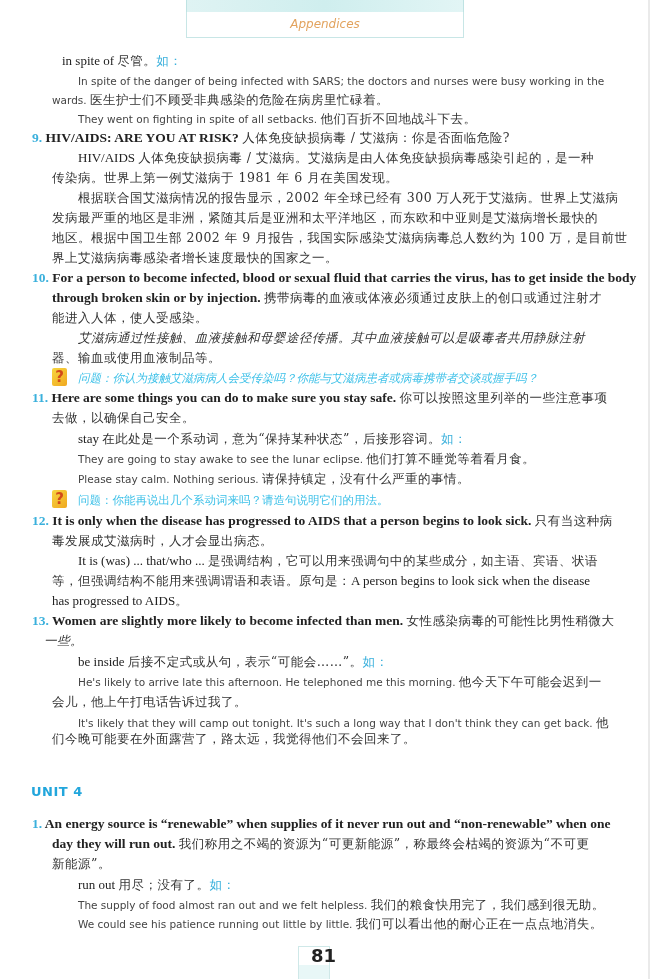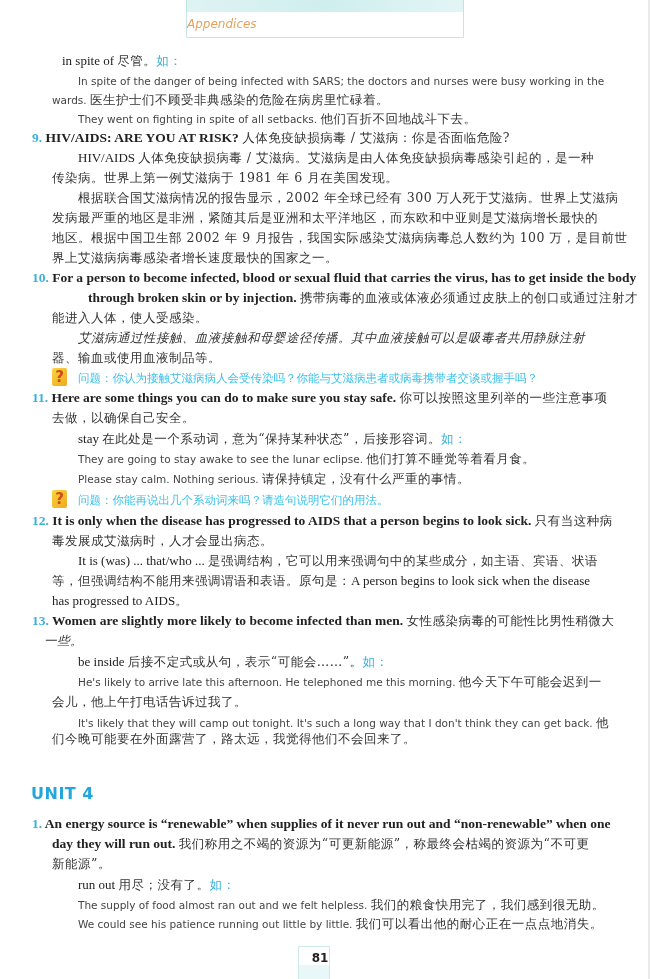--- a/index.html
+++ b/index.html
@@ -8,20 +8,21 @@
     font-family: "DejaVu Serif", "Liberation Serif", serif; color: #222;
   }
   .header-band {
     position: absolute; left: 186px; top: 0; width: 276px; height: 12px;
     background: linear-gradient(90deg, #dff3f3, #cfeeee, #e2f5f5);
     border-left: 1px solid #bfe3e3; border-right: 1px solid #bfe3e3;
   }
   .header-box {
     position: absolute; left: 186px; top: 12px; width: 276px; height: 25px;
     border: 1px solid #c8e6e6; border-top: none; background: #fff;
+    text-align: center;
   }
   .header-title {
     font-family: "DejaVu Sans", sans-serif; font-style: italic; font-size: 12px;
     color: #e2a35e; line-height: 25px;
   }
   .line { position: absolute; white-space: nowrap; font-size: 13px; line-height: 18px; }
   .bold { font-weight: bold; font-family: "Liberation Serif", serif; font-size: 13.5px; }
   .cn { font-family: "DejaVu Serif", serif; font-size: 12.5px; color: #333; letter-spacing: 0.5px; }
   .ex { font-family: "DejaVu Sans", sans-serif; font-size: 10.5px; color: #444; }
   .ru { font-family: "Liberation Serif", serif; font-size: 13px; color: #222; }
@@ -29,29 +30,29 @@
   .ru-blue { color: #3ab0dc; }
   .q { color: #3cc0e8; font-family: "DejaVu Sans", sans-serif; font-size: 11.5px; }
   .qicon {
     position: absolute; width: 15px; height: 18px;
     background: linear-gradient(135deg, #f7d640, #f0a820);
     border-radius: 2px; color: #d24a1a; font-weight: bold; font-size: 15px;
     line-height: 18px; text-align: center; font-family: "DejaVu Sans", sans-serif;
   }
   .unit {
     position: absolute; left: 31px; font-family: "DejaVu Sans", sans-serif; font-weight: bold;
-    color: #22a6dc; font-size: 16px; letter-spacing: 0.5px;
+    color: #22a6dc; font-size: 13px; letter-spacing: 0.5px;
   }
   .page-num-box {
     position: absolute; left: 298px; top: 946px; width: 30px; height: 33px;
     border: 1px solid #cfe8e8; border-bottom: none; background: linear-gradient(#ffffff 0 55%, #e8f7f7 55% 100%);
     text-align: center;
   }
   .page-num {
-    font-family: "DejaVu Sans", sans-serif; font-weight: bold; font-size: 12px; color: #222; line-height: 18px; margin-left: 12px;
+    font-family: "DejaVu Sans", sans-serif; font-weight: bold; font-size: 18px; color: #222; line-height: 18px; margin-left: 12px;
   }
   .right-edge { position: absolute; right: 0; top: 0; width: 2px; height: 979px; background: #eaeaea; }
 </style>
 </head>
 <body>
 
 <div class="header-band"></div>
 <div class="header-box">
   <span class="header-title">Appendices</span>
 </div>
@@ -62,25 +63,25 @@
     <div class="line" style="left: 52px; top: 91px;"><span class="ex">wards. </span><span class="cn">医生护士们不顾受非典感染的危险在病房里忙碌着。</span></div>
     <div class="line" style="left: 78px; top: 110px;"><span class="ex">They went on fighting in spite of all setbacks. </span><span class="cn">他们百折不回地战斗下去。</span></div>
     <div class="line" style="left: 32px; top: 129px;"><span class="num">9.  </span><span class="bold">HIV/AIDS: ARE YOU AT RISK? </span><span class="cn">人体免疫缺损病毒 / 艾滋病：你是否面临危险?</span></div>
     <div class="line" style="left: 78px; top: 149px;"><span class="ru">HIV/AIDS </span><span class="cn">人体免疫缺损病毒 / 艾滋病。艾滋病是由人体免疫缺损病毒感染引起的，是一种</span></div>
     <div class="line" style="left: 52px; top: 169px;"><span class="cn">传染病。世界上第一例艾滋病于 1981 年 6 月在美国发现。</span></div>
     <div class="line" style="left: 78px; top: 189px;"><span class="cn">根据联合国艾滋病情况的报告显示，2002 年全球已经有 300 万人死于艾滋病。世界上艾滋病</span></div>
     <div class="line" style="left: 52px; top: 209px;"><span class="cn">发病最严重的地区是非洲，紧随其后是亚洲和太平洋地区，而东欧和中亚则是艾滋病增长最快的</span></div>
     <div class="line" style="left: 52px; top: 229px;"><span class="cn">地区。根据中国卫生部 2002 年 9 月报告，我国实际感染艾滋病病毒总人数约为 100 万，是目前世</span></div>
     <div class="line" style="left: 52px; top: 249px;"><span class="cn">界上艾滋病病毒感染者增长速度最快的国家之一。</span></div>
     <div class="line" style="left: 32px; top: 269px;"><span class="num">10. </span><span class="bold">For a person to become infected, blood or sexual fluid that carries the virus, has to get inside the body</span></div>
-    <div class="line" style="left: 52px; top: 289px; margin-left: 36px;"><span class="bold">through broken skin or by injection. </span><span class="cn">携带病毒的血液或体液必须通过皮肤上的创口或通过注射才</span></div>
+    <div class="line" style="left: 52px; top: 289px;"><span class="bold">through broken skin or by injection. </span><span class="cn">携带病毒的血液或体液必须通过皮肤上的创口或通过注射才</span></div>
     <div class="line" style="left: 52px; top: 309px;"><span class="cn">能进入人体，使人受感染。</span></div>
     <div class="line" style="left: 78px; top: 329px; font-style: italic;"><span class="cn">艾滋病通过性接触、血液接触和母婴途径传播。其中血液接触可以是吸毒者共用静脉注射</span></div>
     <div class="line" style="left: 52px; top: 349px;"><span class="cn">器、输血或使用血液制品等。</span></div>
-    <div class="line" style="left: 78px; top: 369px;"><span class="q">问题：你认为接触艾滋病病人会受传染吗？你能与艾滋病患者或病毒携带者交谈或握手吗？</span></div>
+    <div class="line" style="left: 78px; top: 369px; font-style: italic;"><span class="q">问题：你认为接触艾滋病病人会受传染吗？你能与艾滋病患者或病毒携带者交谈或握手吗？</span></div>
     <div class="line" style="left: 32px; top: 389px;"><span class="num">11. </span><span class="bold">Here are some things you can do to make sure you stay safe. </span><span class="cn">你可以按照这里列举的一些注意事项</span></div>
     <div class="line" style="left: 52px; top: 409px;"><span class="cn">去做，以确保自己安全。</span></div>
     <div class="line" style="left: 78px; top: 430px;"><span class="ru">stay </span><span class="cn">在此处是一个系动词，意为“保持某种状态”，后接形容词。</span><span class="ru-blue cn">如：</span></div>
     <div class="line" style="left: 78px; top: 450px;"><span class="ex">They are going to stay awake to see the lunar eclipse. </span><span class="cn">他们打算不睡觉等着看月食。</span></div>
     <div class="line" style="left: 78px; top: 470px;"><span class="ex">Please stay calm. Nothing serious. </span><span class="cn">请保持镇定，没有什么严重的事情。</span></div>
     <div class="line" style="left: 78px; top: 491px;"><span class="q">问题：你能再说出几个系动词来吗？请造句说明它们的用法。</span></div>
     <div class="line" style="left: 32px; top: 512px;"><span class="num">12. </span><span class="bold">It is only when the disease has progressed to AIDS that a person begins to look sick. </span><span class="cn">只有当这种病</span></div>
     <div class="line" style="left: 52px; top: 532px;"><span class="cn">毒发展成艾滋病时，人才会显出病态。</span></div>
     <div class="line" style="left: 78px; top: 552px;"><span class="ru">It is (was) ... that/who ... </span><span class="cn">是强调结构，它可以用来强调句中的某些成分，如主语、宾语、状语</span></div>
     <div class="line" style="left: 52px; top: 572px;"><span class="cn">等，但强调结构不能用来强调谓语和表语。原句是：</span><span class="ru">A person begins to look sick when the disease</span></div>

